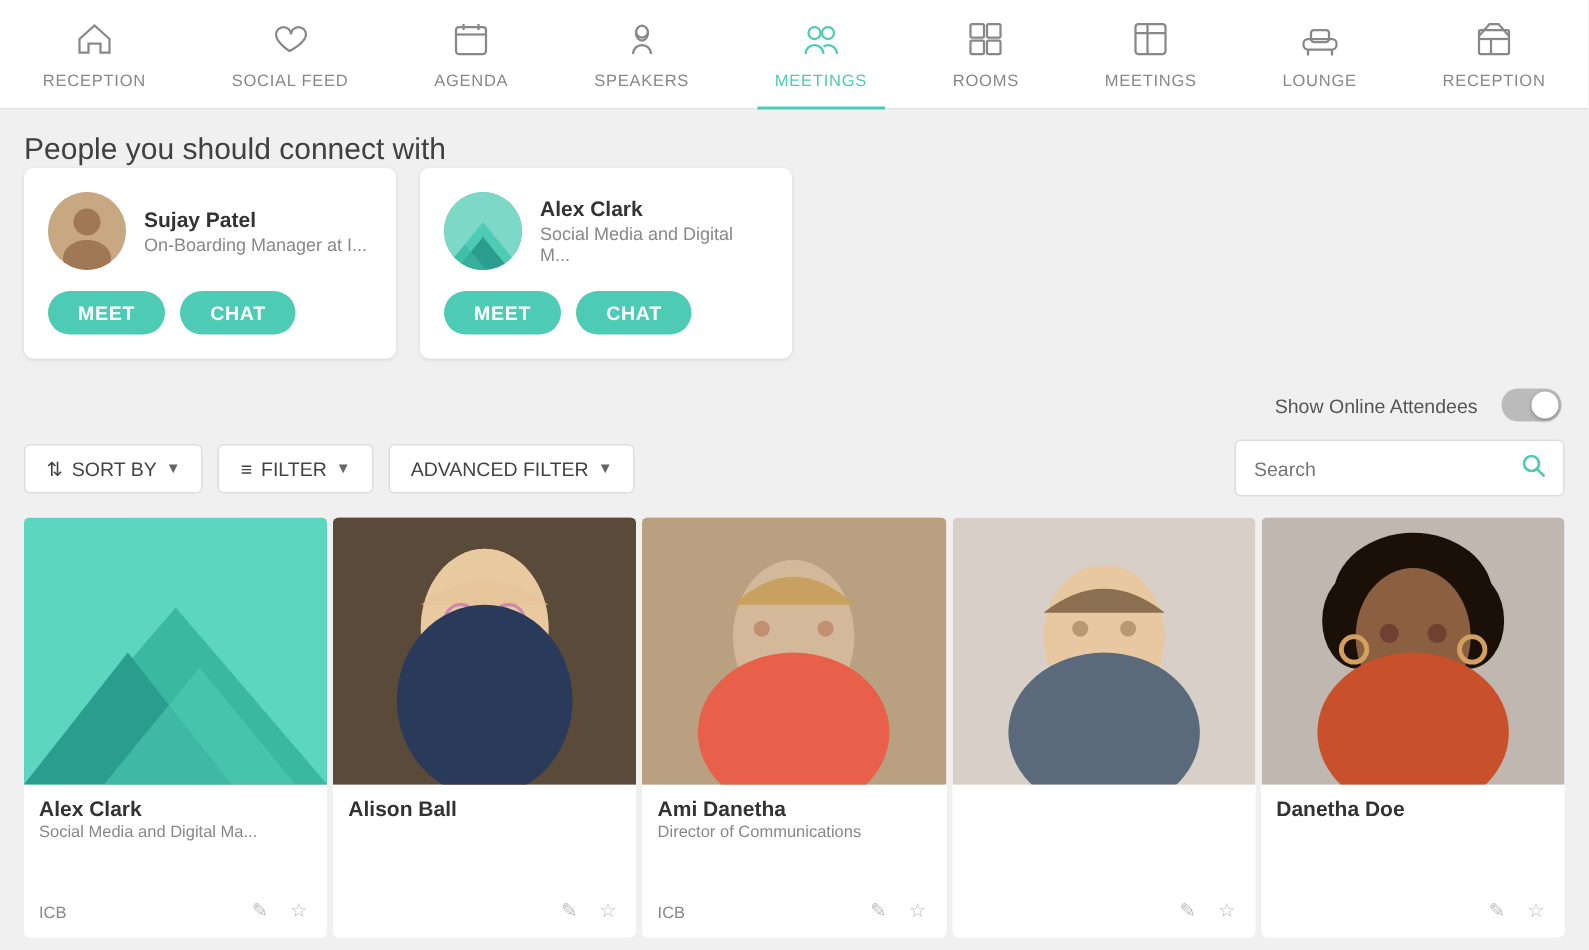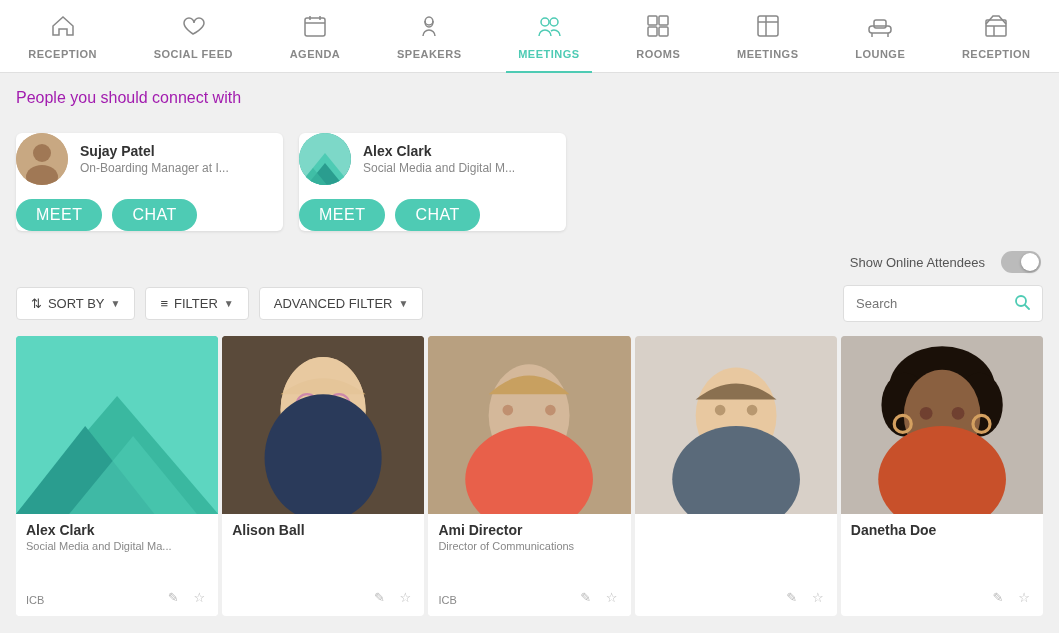--- a/index.html
+++ b/index.html
@@ -21,21 +21,21 @@
       border-bottom: 1px solid #e0e0e0;
     }
     .nav-item {
       display: flex;
       flex-direction: column;
       align-items: center;
       gap: 4px;
       cursor: pointer;
       color: #888;
       font-size: 11px;
-      font-weight: 700;
+      font-weight: 400;
       letter-spacing: 0.5px;
       padding: 4px 12px;
       position: relative;
     }
     .nav-item.active {
       color: #4ecbb4;
     }
     .nav-item.active::after {
       content: '';
       position: absolute;
@@ -50,37 +50,37 @@
     }
 
     
     .main-content {
       padding: 16px 16px 0 16px;
       background: #f0f0f0;
     }
 
     
     .section-title {
-      font-size: 16px;
+      font-size: 20px;
       font-weight: 400;
-      color: #a21caf;
-      margin-bottom: 26px;
+      color: #404040;
+      margin-bottom: 0;
     }
 
     
     .suggestion-cards {
       display: flex;
       gap: 16px;
       margin-bottom: 20px;
     }
     .suggestion-card {
       background: #fff;
       border-radius: 6px;
-      padding: 0;
-      width: 267px;
+      padding: 16px;
+      width: 248px;
       box-shadow: 0 1px 3px rgba(0,0,0,0.1);
     }
     .card-header {
       display: flex;
       align-items: center;
       gap: 12px;
       margin-bottom: 14px;
     }
     .avatar {
       width: 52px;
@@ -119,22 +119,22 @@
     .card-actions {
       display: flex;
       gap: 10px;
     }
     .btn-teal {
       background: #4ecbb4;
       color: #fff;
       border: none;
       border-radius: 20px;
       padding: 7px 20px;
-      font-size: 16px;
-      font-weight: 400;
+      font-size: 13px;
+      font-weight: 700;
       cursor: pointer;
       letter-spacing: 0.5px;
     }
 
     
     .online-toggle-row {
       display: flex;
       justify-content: flex-end;
       align-items: center;
       gap: 16px;
@@ -187,21 +187,21 @@
     .filter-btn .arrow { font-size: 10px; color: #666; }
     .search-box {
       margin-left: auto;
       display: flex;
       align-items: center;
       background: #fff;
       border: 1px solid #ddd;
       border-radius: 4px;
       padding: 8px 12px;
       gap: 8px;
-      width: 200px;
+      width: 220px;
     }
     .search-input {
       border: none;
       outline: none;
       font-size: 13px;
       color: #444;
       width: 100%;
       background: transparent;
     }
     .search-icon-span { color: #4ecbb4; font-size: 15px; }
@@ -505,21 +505,21 @@
         <svg width="100%" height="178" viewBox="0 0 190 178" preserveAspectRatio="xMidYMid slice">
           <rect width="190" height="178" fill="#b8a080"></rect>
           <ellipse cx="95" cy="80" rx="38" ry="48" fill="#d4b89a"></ellipse>
           <path d="M57,60 Q95,25 133,60" fill="#c8a060"></path>
           <ellipse cx="95" cy="140" rx="60" ry="50" fill="#e8604a"></ellipse>
           <circle cx="75" cy="75" r="5" fill="#c09070"></circle>
           <circle cx="115" cy="75" r="5" fill="#c09070"></circle>
         </svg>
       </div>
       <div class="attendee-info">
-        <div class="attendee-name">Ami Director</div>
+        <div class="attendee-name">Ami Danetha</div>
         <div class="attendee-role">Director of Communications</div>
         <div class="attendee-org">ICB</div>
       </div>
       <div class="attendee-actions">
         <span class="action-icon">✎</span>
         <span class="action-icon">☆</span>
       </div>
     </div>
 
     <div class="attendee-card">

